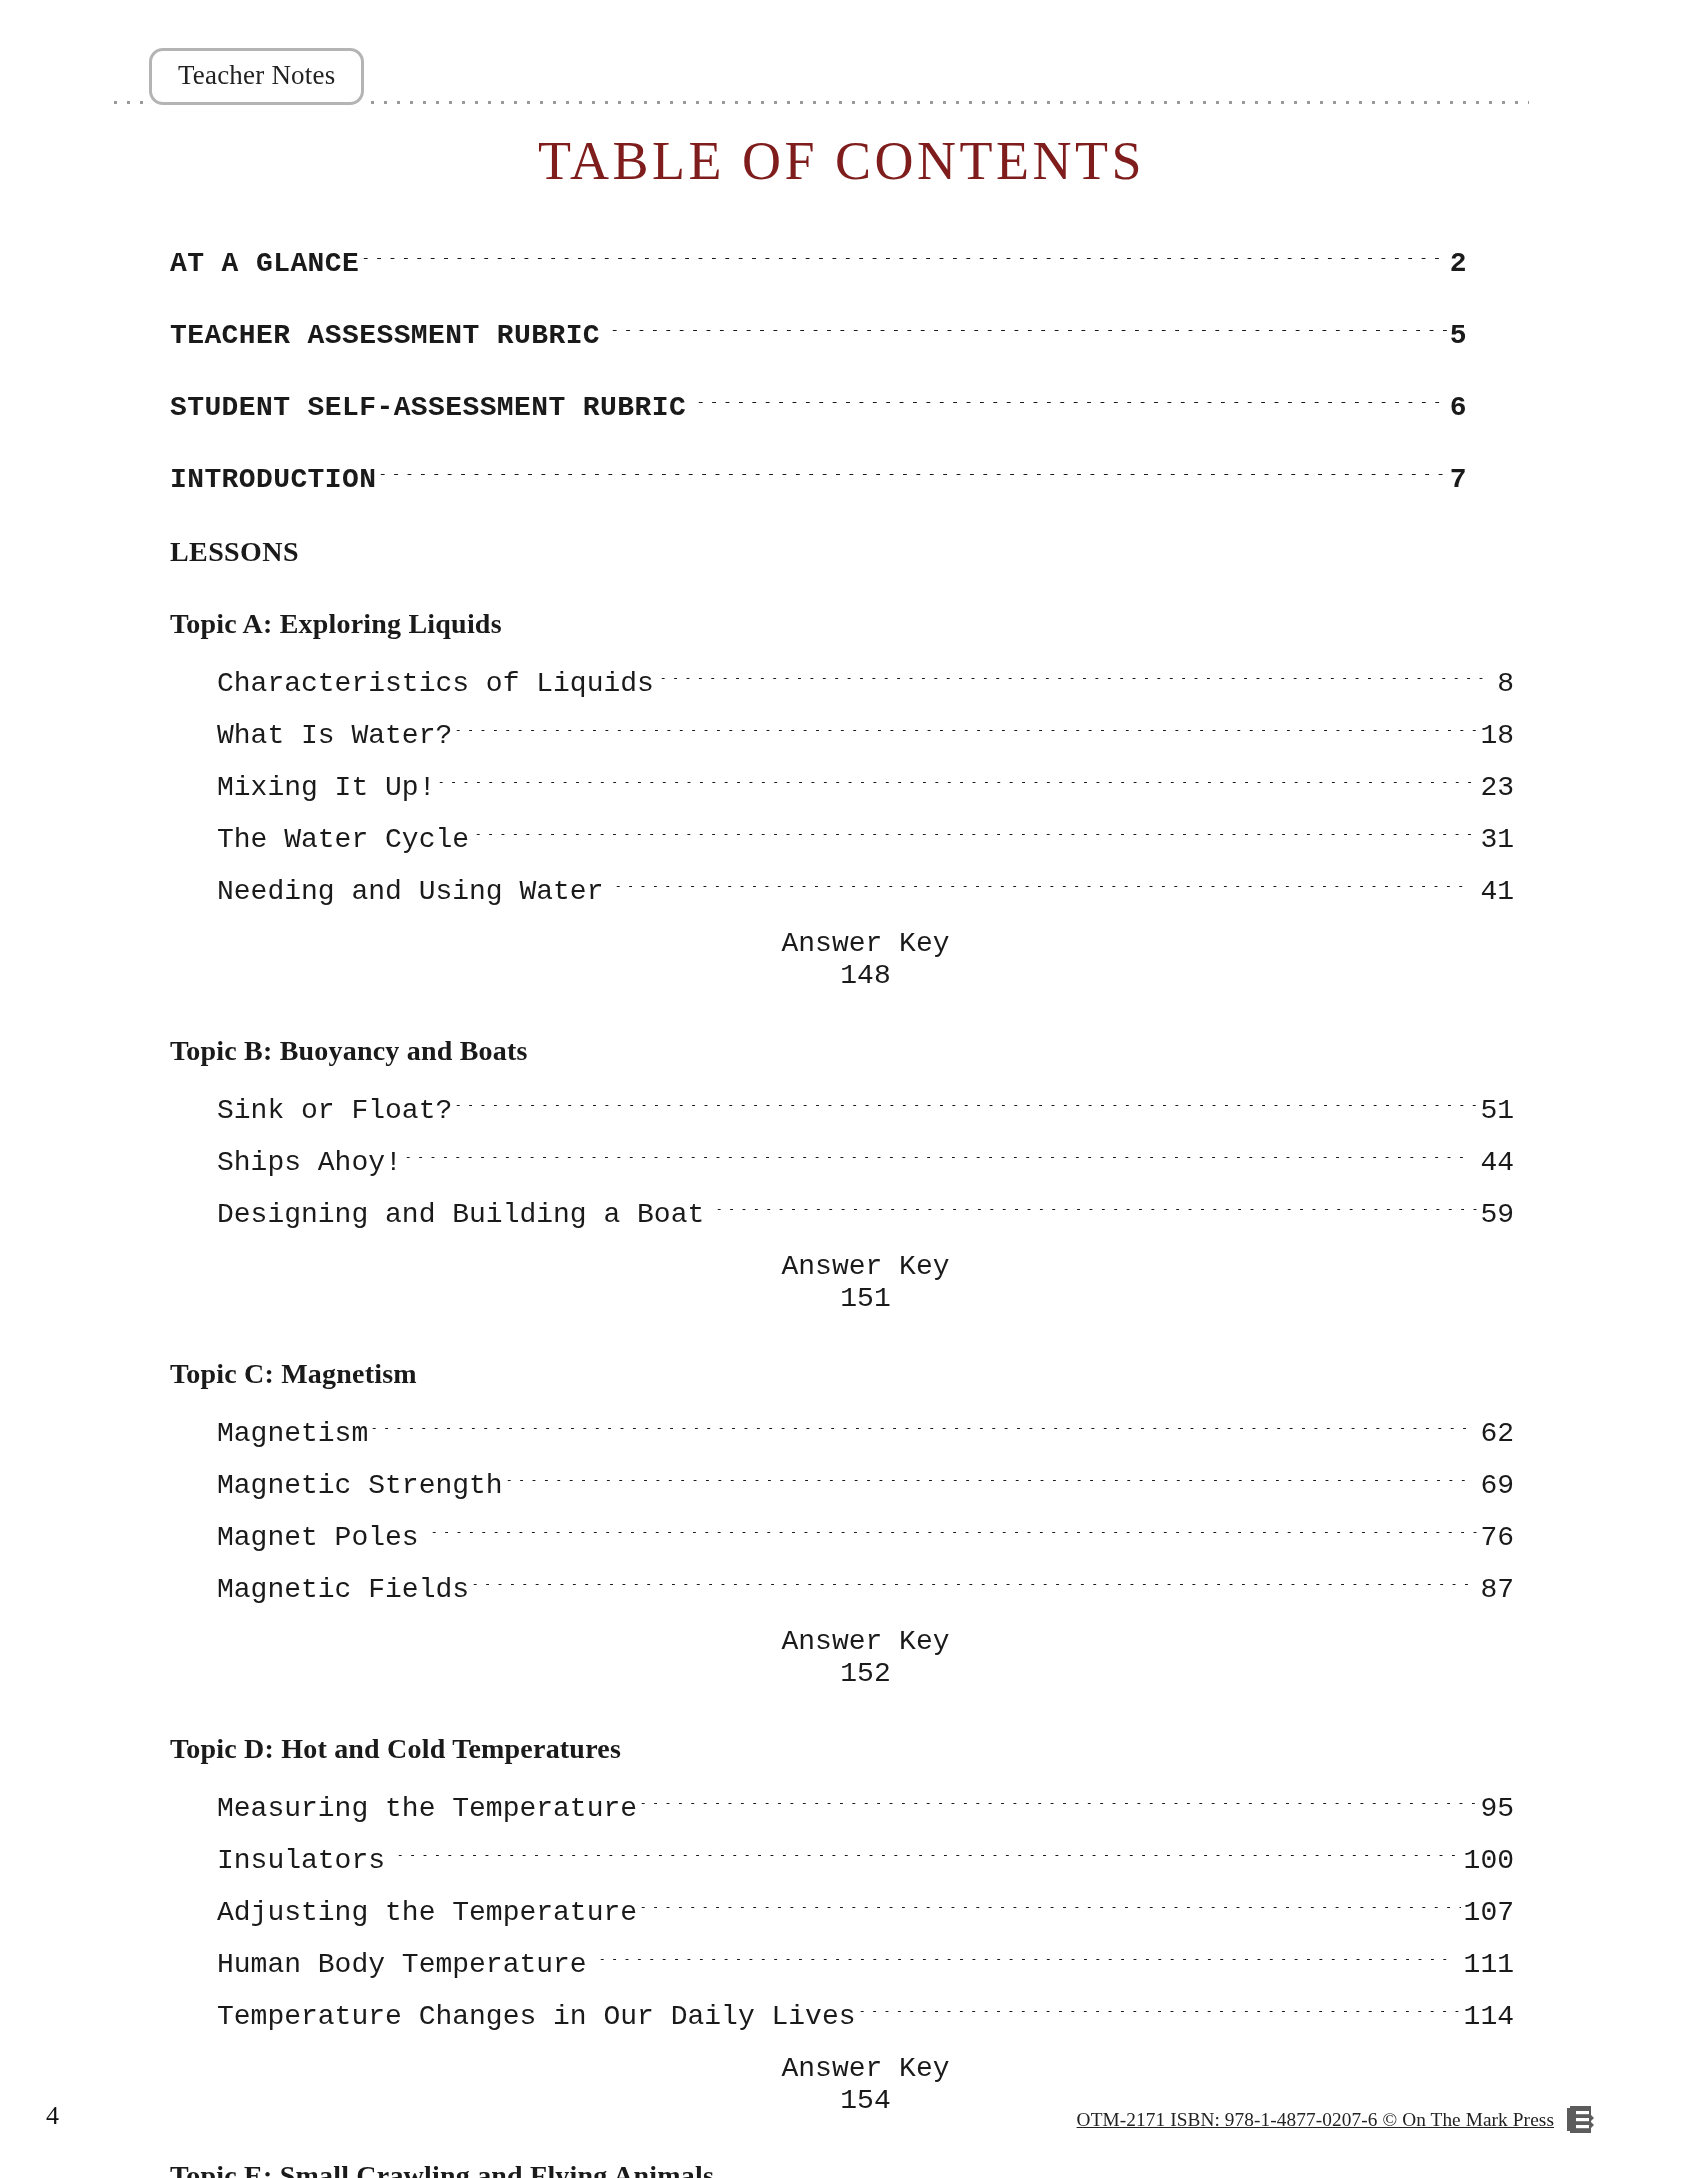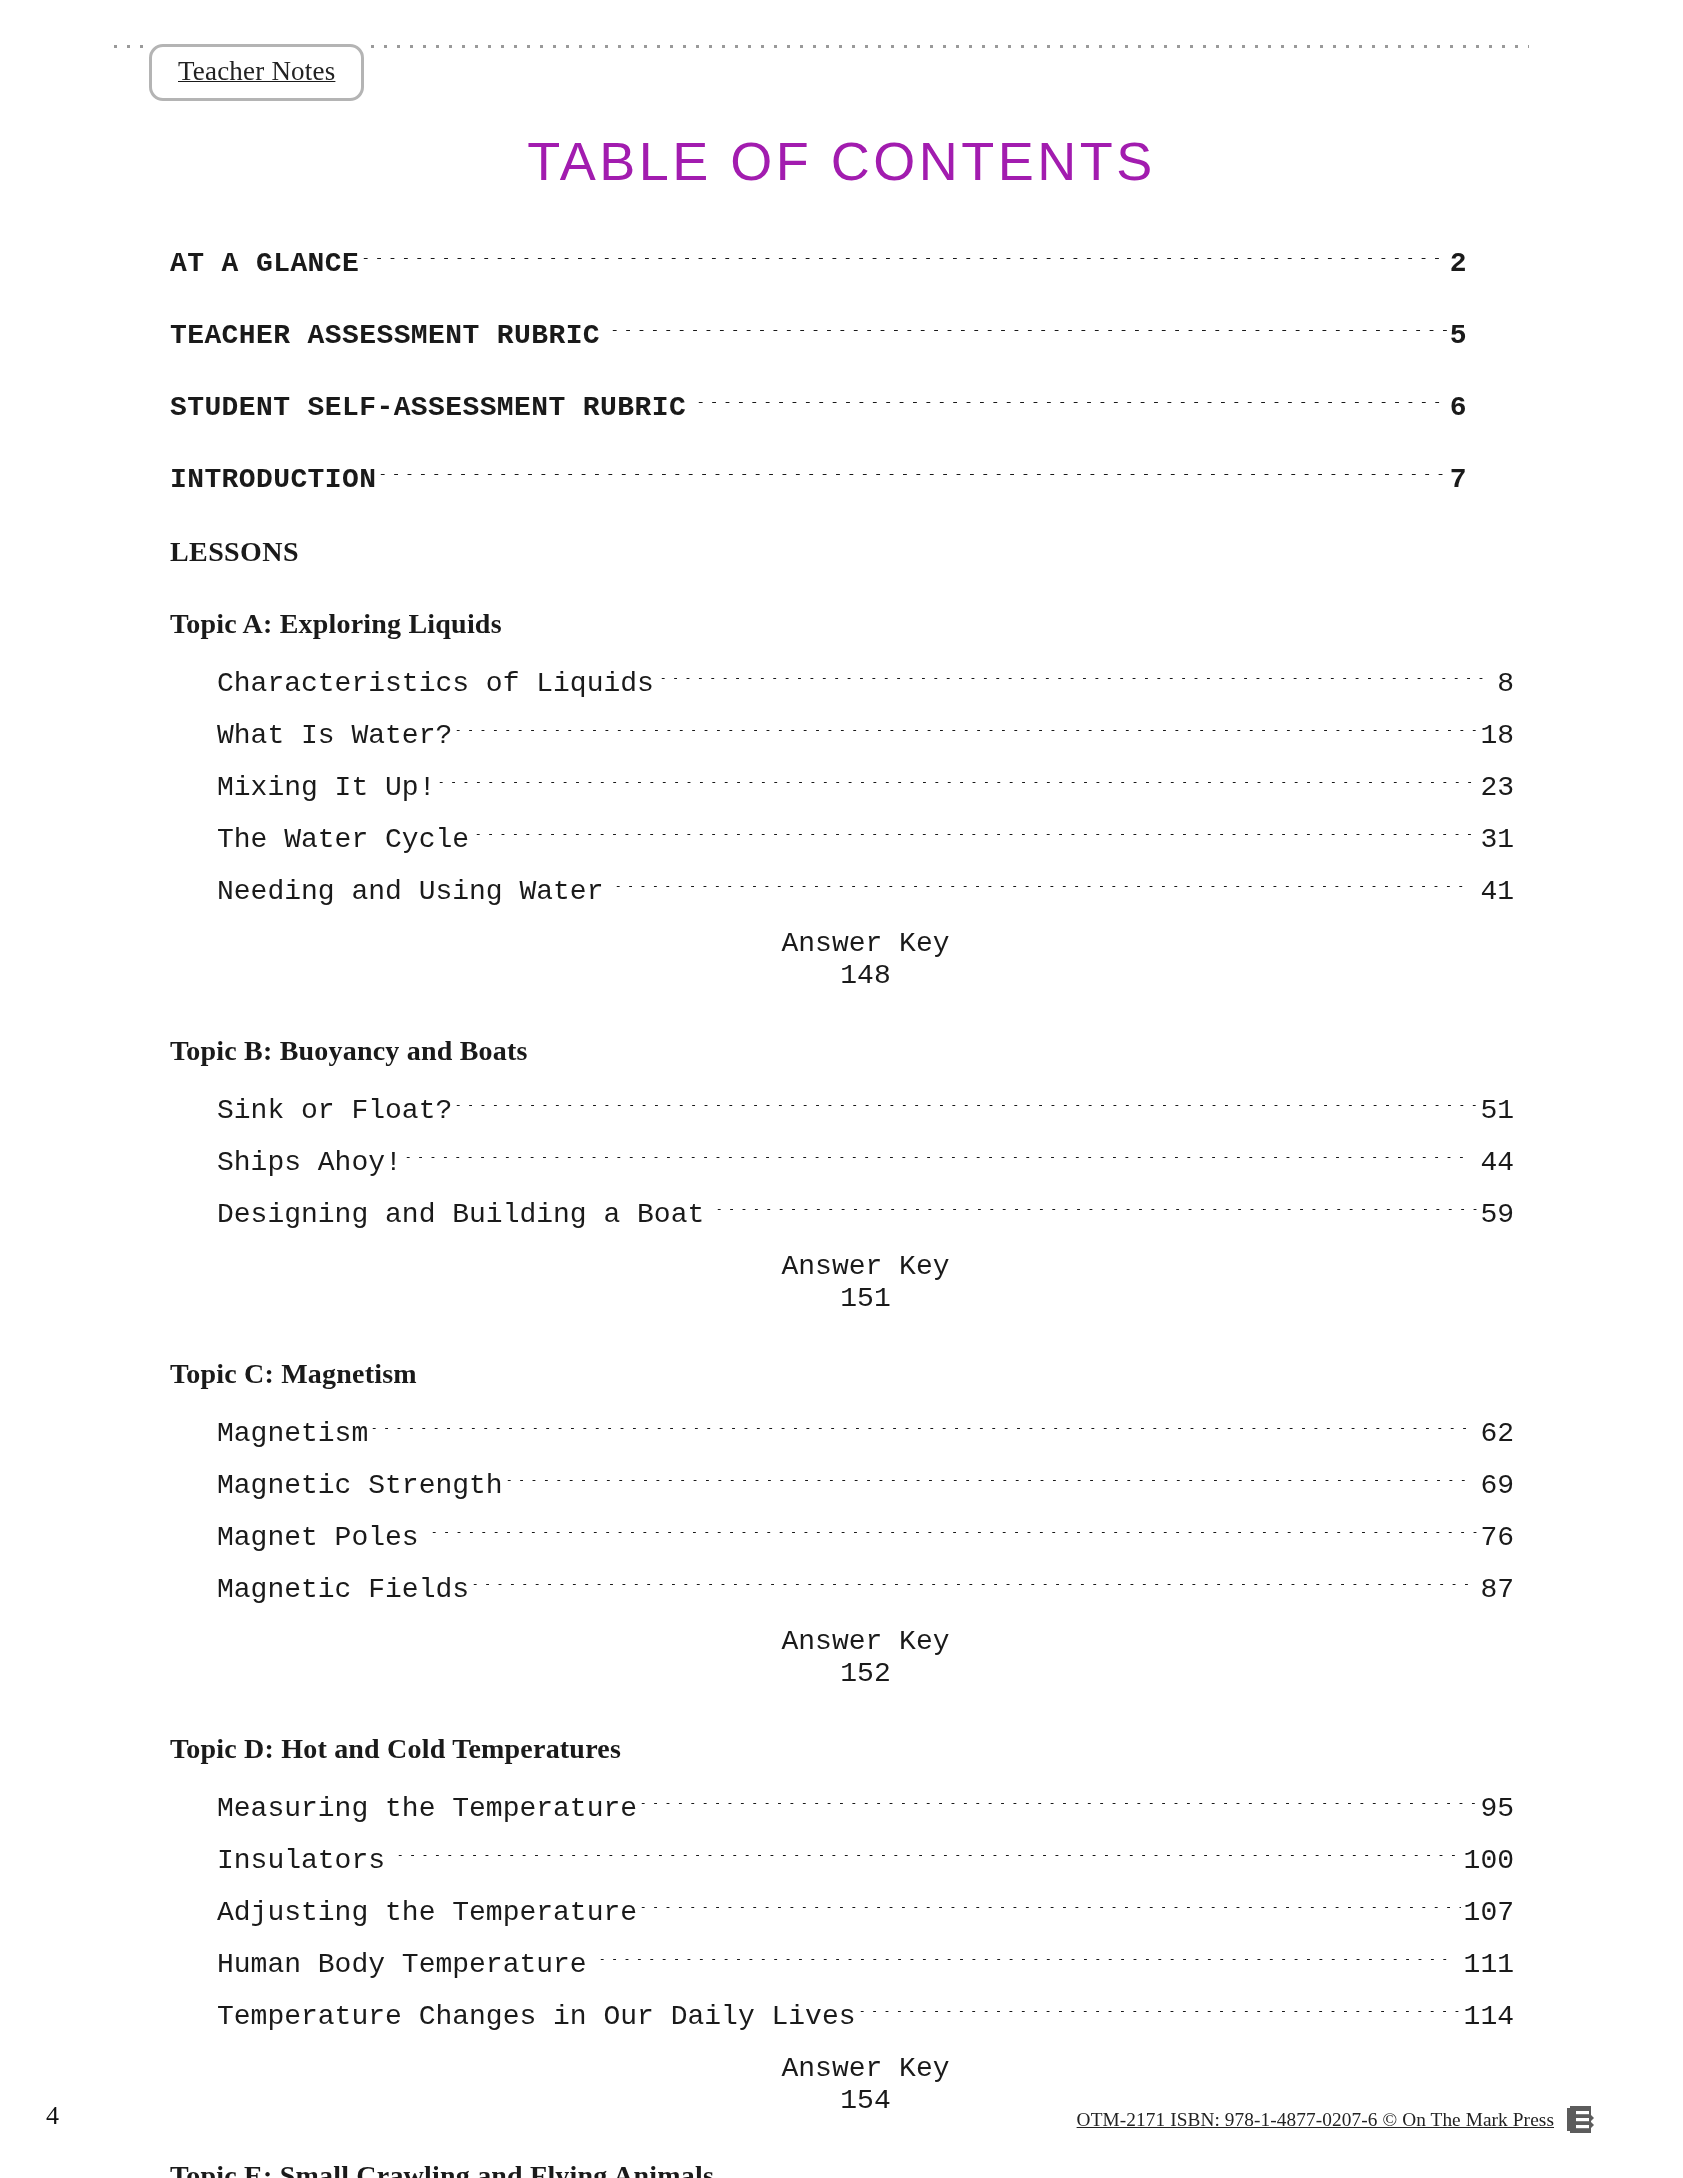--- a/index.html
+++ b/index.html
@@ -17,22 +17,21 @@
   }
 
   
   .header {
     position: absolute;
     top: 44px;
     left: 0;
     width: 1683px;
     height: 61px;
     display: flex;
-    align-items: flex-start;
-    text-decoration: underline;
+    align-items: flex-end;
   }
   .hdr-dots-left {
     width: 38px;
     height: 5px;
     margin-left: 109px;
     background-image: radial-gradient(circle, #9a9a9a 1.6px, rgba(0,0,0,0) 1.9px);
     background-size: 13px 5px;
     background-repeat: repeat-x;
     background-position: 0 center;
   }
@@ -61,25 +60,25 @@
     background-position: 0 center;
   }
 
   
   .page-title {
     position: absolute;
     top: 130px;
     left: 0;
     width: 1683px;
     text-align: center;
-    font-family: Liberation Sans, sans-serif;
+    font-family: Liberation Serif, serif;
     font-size: 54px;
     font-weight: 400;
     letter-spacing: 3.5px;
-    color: #a21caf;
+    color: #7f1d1d;
   }
 
   
   .content {
     position: absolute;
     top: 248px;
     left: 170px;
     width: 1297px;
   }
 

